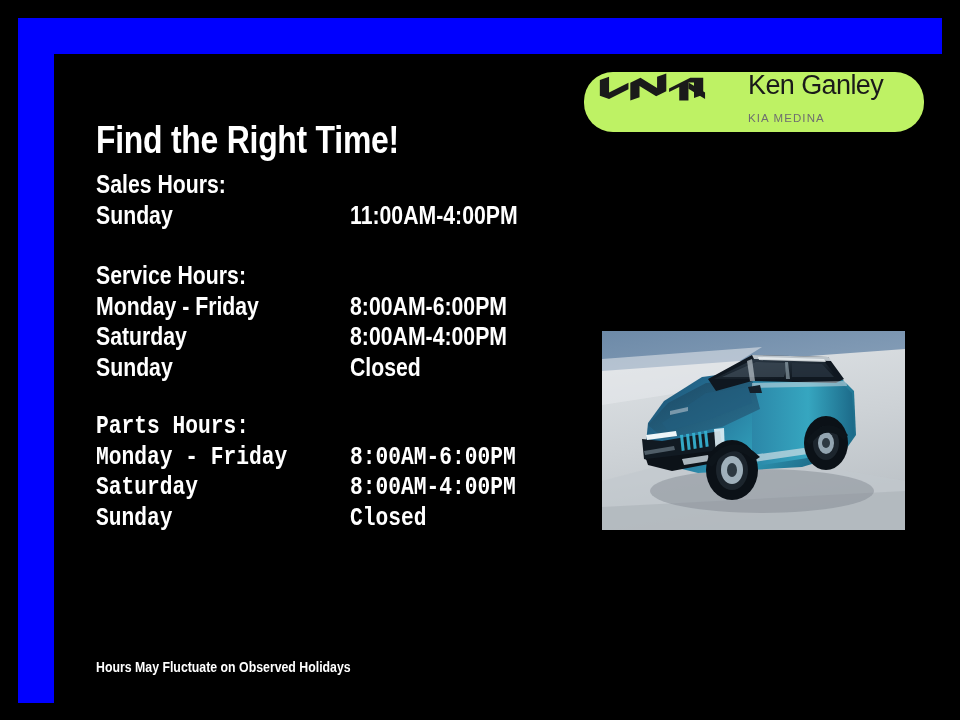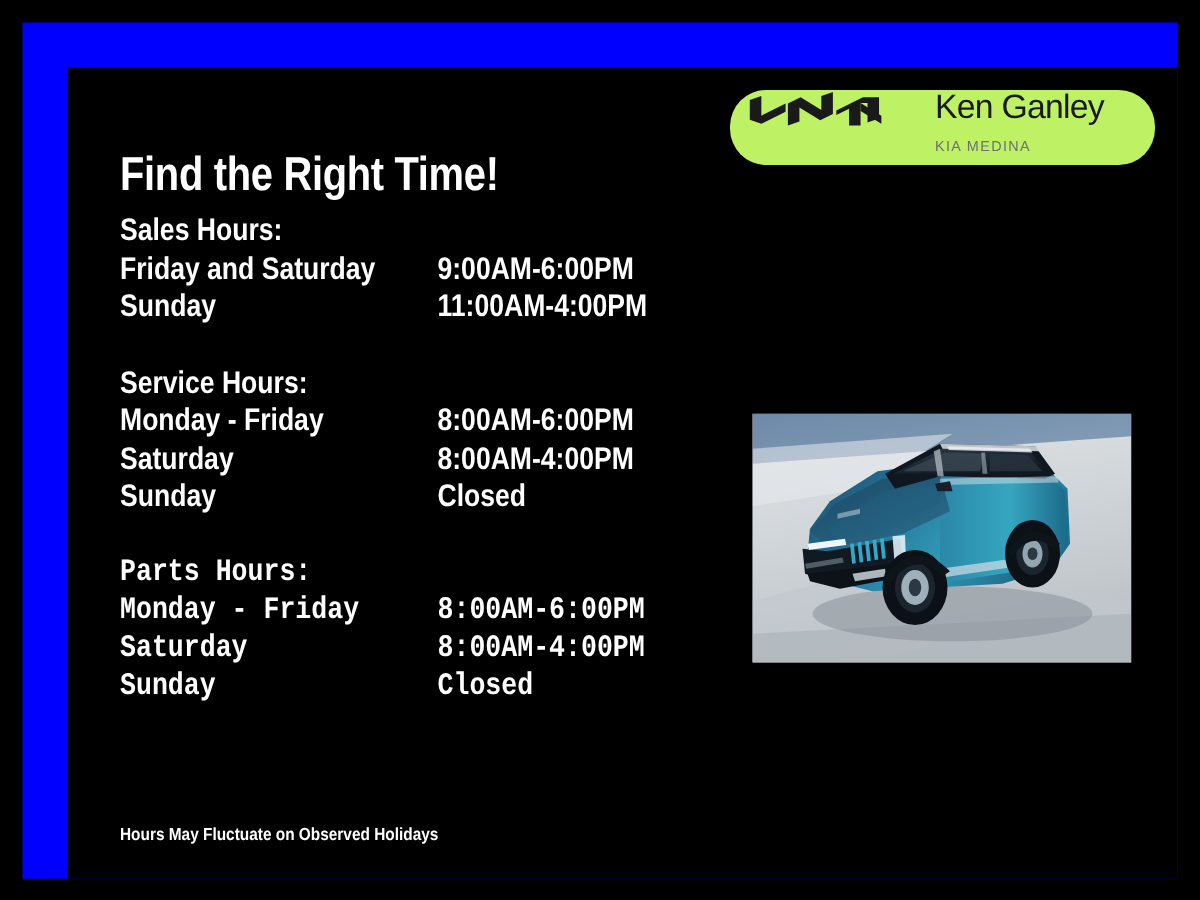--- a/index.html
+++ b/index.html
@@ -174,24 +174,20 @@
 <div id="slide">
 
   <div id="blue-frame">
     <div id="content-area">
 
       <h1 id="headline">Find the Right Time!</h1>
 
       <div id="hours">
           <div class="hours-block">
             <div class="block-title">Sales Hours:</div>
-            <div class="hours-row">
-              <span class="day-label">Friday and Saturday</span>
-              <span class="time-label">9:00AM-6:00PM</span>
-            </div>
             <div class="hours-row">
               <span class="day-label">Sunday</span>
               <span class="time-label">11:00AM-4:00PM</span>
             </div>
           </div>
           <div class="hours-block">
             <div class="block-title">Service Hours:</div>
             <div class="hours-row">
               <span class="day-label">Monday - Friday</span>
               <span class="time-label">8:00AM-6:00PM</span>

